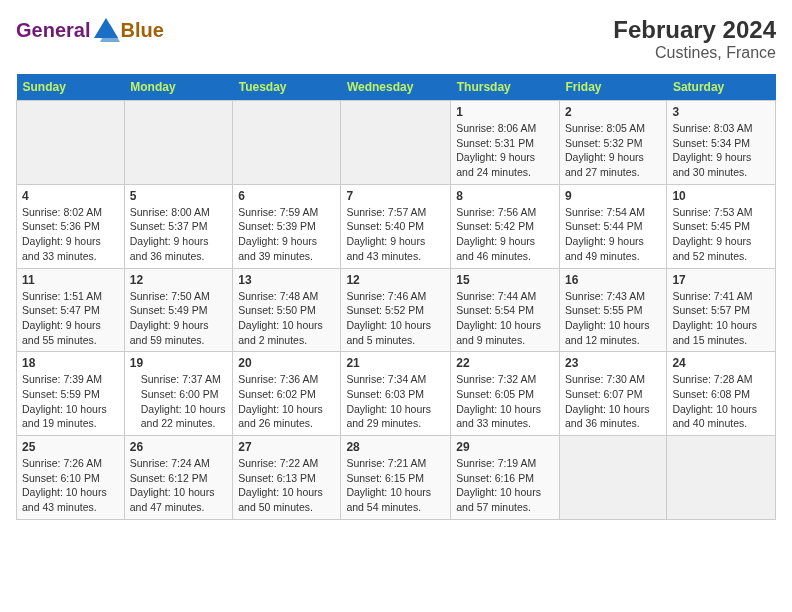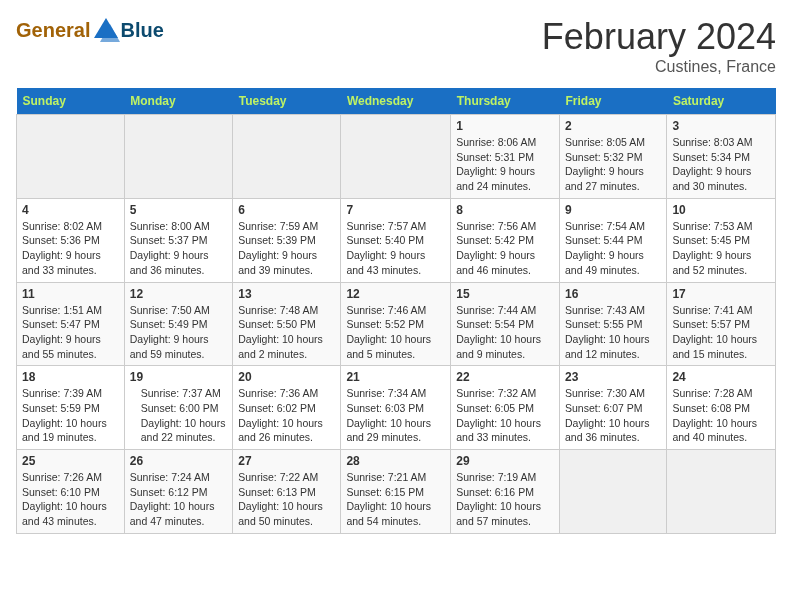--- a/index.html
+++ b/index.html
@@ -15,33 +15,33 @@
       justify-content: space-between;
       align-items: flex-start;
       margin-bottom: 12px;
     }
     .logo {
       display: flex;
       align-items: center;
       font-size: 20px;
       font-weight: bold;
     }
-    .logo-general { color: #a16207; }
-    .logo-blue { color: #0c4a6e; }
+    .logo-general { color: #701a75; }
+    .logo-blue { color: #a16207; }
     .logo-icon {
       width: 28px;
       height: 28px;
       margin-left: 2px;
     }
     .title-block {
       text-align: right;
     }
     .title-block h1 {
-      font-size: 36px;
-      font-weight: normal;
+      font-size: 24px;
+      font-weight: bold;
       color: #333;
     }
     .title-block h2 {
       font-size: 16px;
       font-weight: normal;
       color: #555;
     }
     table {
       width: 100%;
       border-collapse: collapse;

